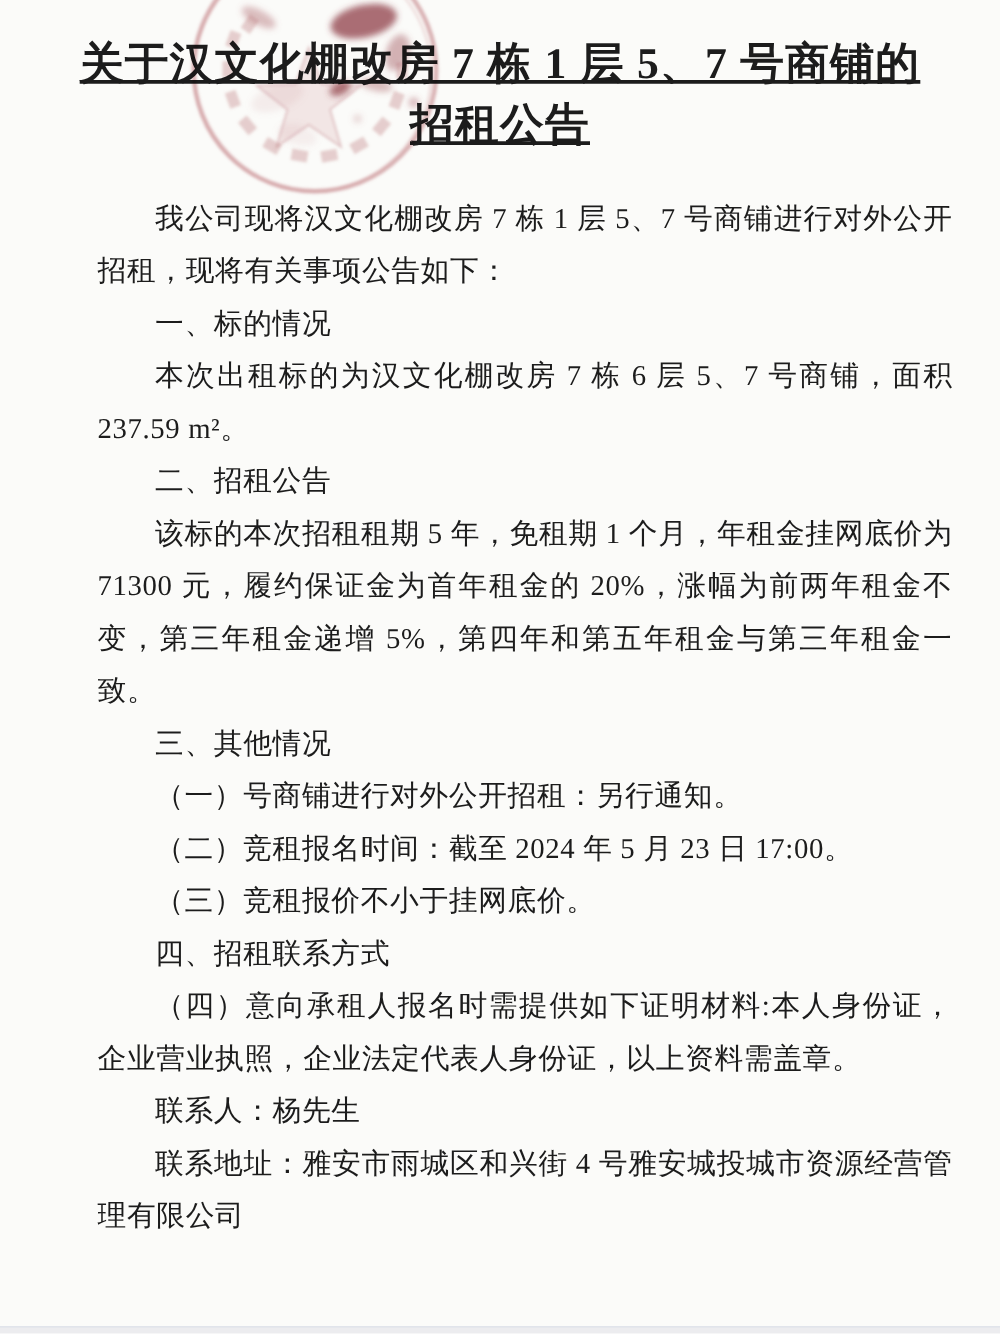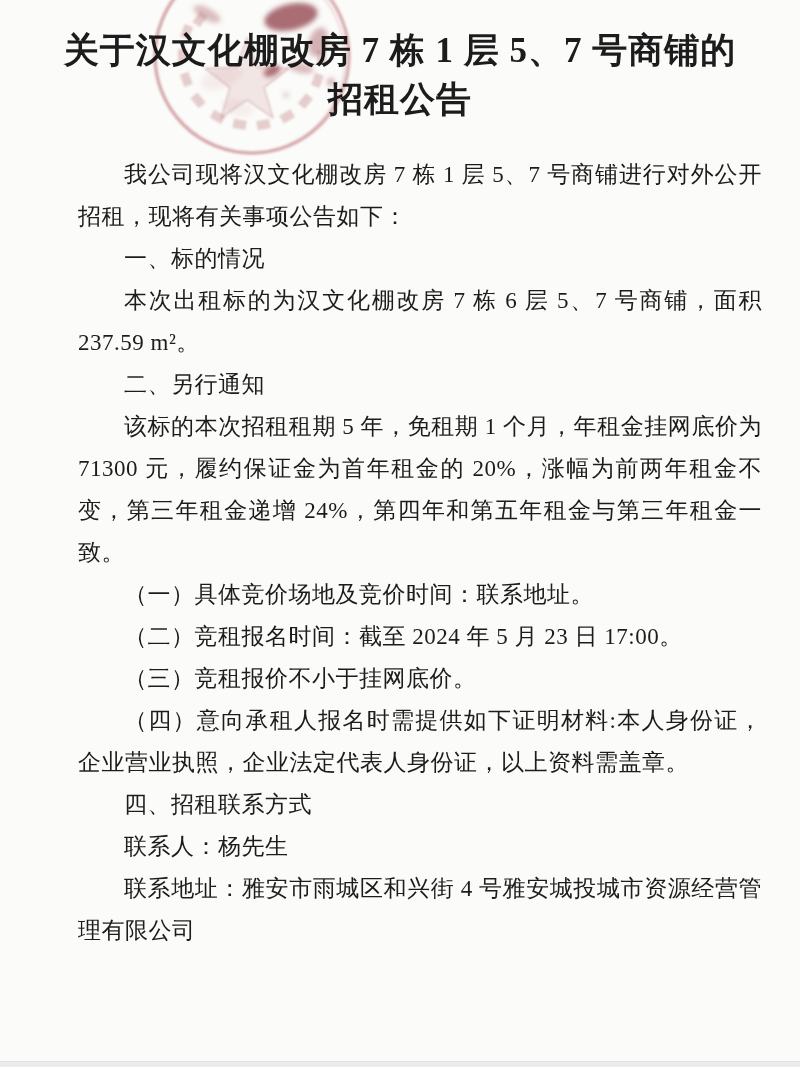--- a/index.html
+++ b/index.html
@@ -15,20 +15,21 @@
   }
   .title {
     margin: 26px 58px 0 58px;
     text-align: center;
     font-size: 35px;
     line-height: 49px;
     font-weight: bold;
     letter-spacing: 1px;
     position: relative;
     z-index: 1;
+    text-decoration: underline;
   }
   .body-text {
     position: relative;
     z-index: 1;
     margin: 30px 38px 0 78px;
   }
   .body-text p {
     margin: 0;
     font-size: 23px;
     line-height: 42px;
@@ -112,26 +113,27 @@
 
   <div class="title">
     <div>关于汉文化棚改房 7 栋 1 层 5、7 号商铺的</div>
     <div>招租公告</div>
   </div>
 
   <div class="body-text">
     <p>我公司现将汉文化棚改房 7 栋 1 层 5、7 号商铺进行对外公开招租，现将有关事项公告如下：</p>
     <p>一、标的情况</p>
     <p>本次出租标的为汉文化棚改房 7 栋 6 层 5、7 号商铺，面积 237.59 m²。</p>
-    <p>二、另行通知</p>
-    <p>该标的本次招租租期 5 年，免租期 1 个月，年租金挂网底价为 71300 元，履约保证金为首年租金的 20%，涨幅为前两年租金不变，第三年租金递增 24%，第四年和第五年租金与第三年租金一致。</p>
-    <p>（一）具体竞价场地及竞价时间：联系地址。</p>
+    <p>二、招租公告</p>
+    <p>该标的本次招租租期 5 年，免租期 1 个月，年租金挂网底价为 71300 元，履约保证金为首年租金的 20%，涨幅为前两年租金不变，第三年租金递增 5%，第四年和第五年租金与第三年租金一致。</p>
+    <p>三、其他情况</p>
+    <p>（一）号商铺进行对外公开招租：另行通知。</p>
     <p>（二）竞租报名时间：截至 2024 年 5 月 23 日 17:00。</p>
     <p>（三）竞租报价不小于挂网底价。</p>
+    <p>四、招租联系方式</p>
     <p>（四）意向承租人报名时需提供如下证明材料:本人身份证，企业营业执照，企业法定代表人身份证，以上资料需盖章。</p>
-    <p>四、招租联系方式</p>
     <p>联系人：杨先生</p>
     <p>联系地址：雅安市雨城区和兴街 4 号雅安城投城市资源经营管理有限公司</p>
   </div>
 
   <div class="scan-bottom-edge"></div>
 
 </div>
 
 </body></html>

